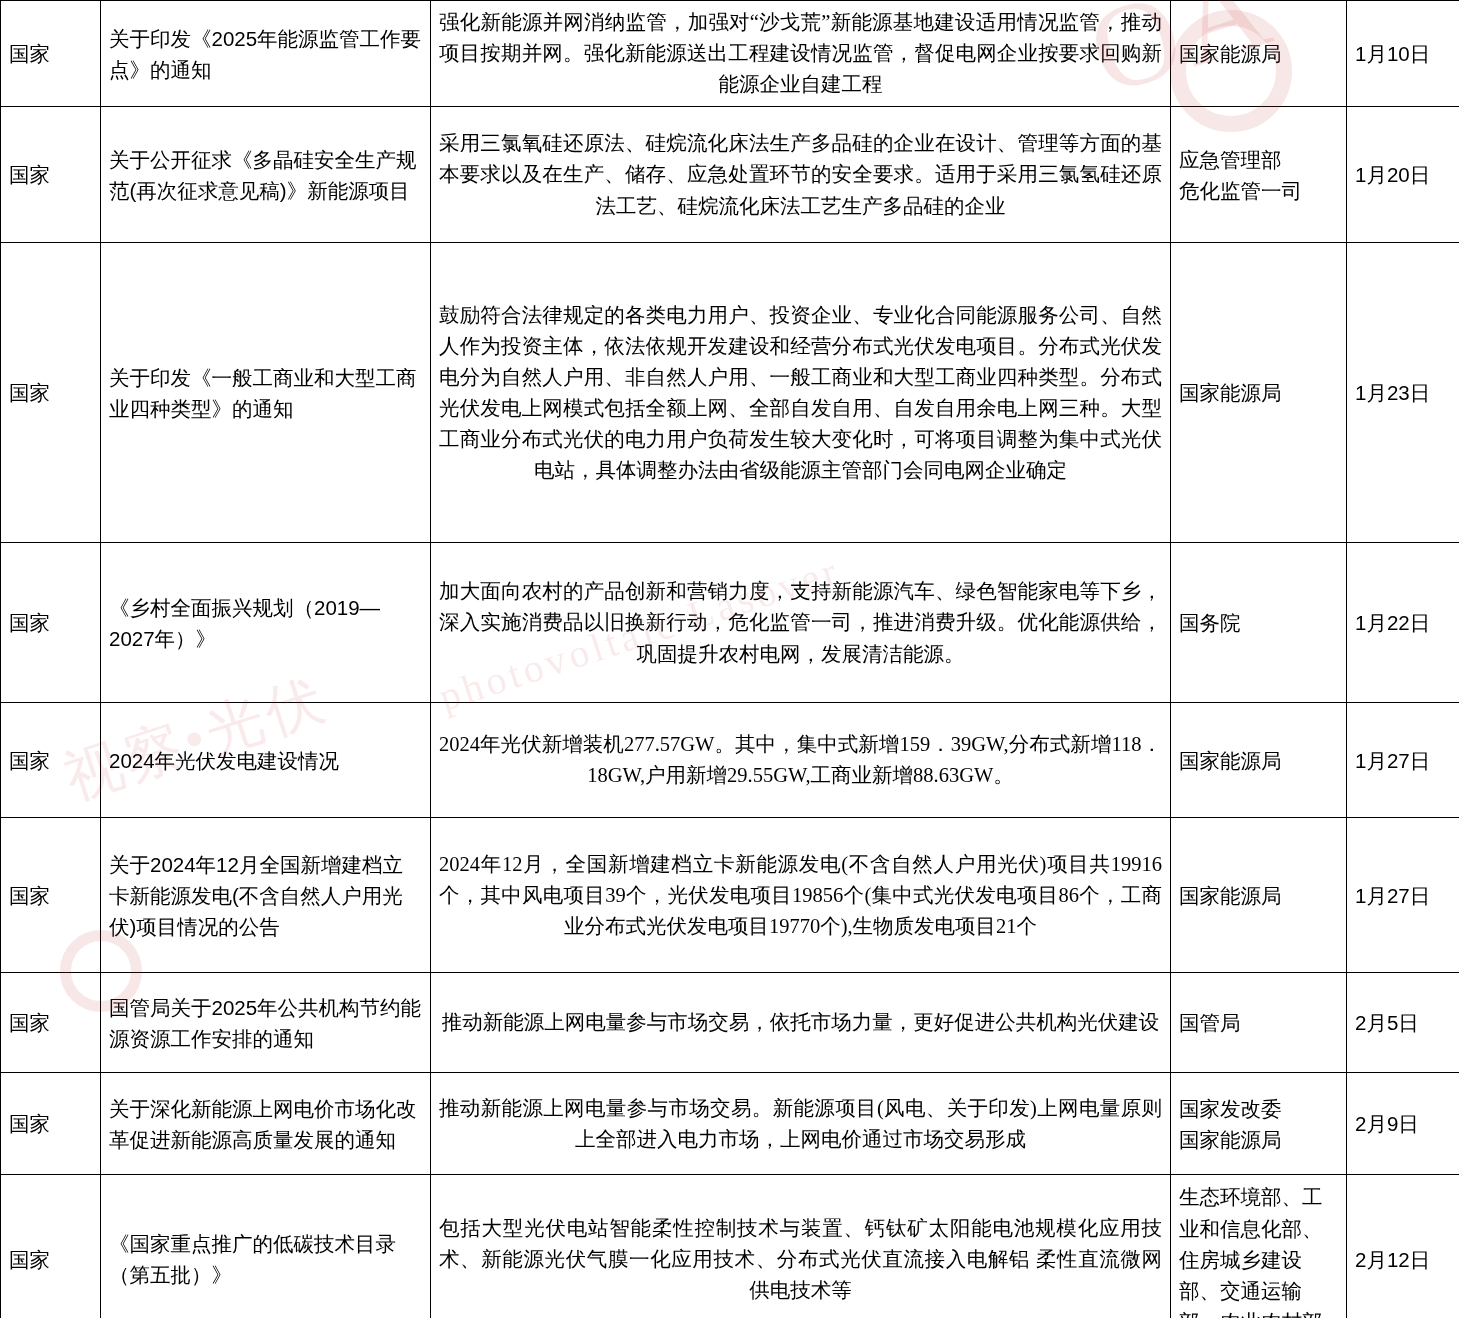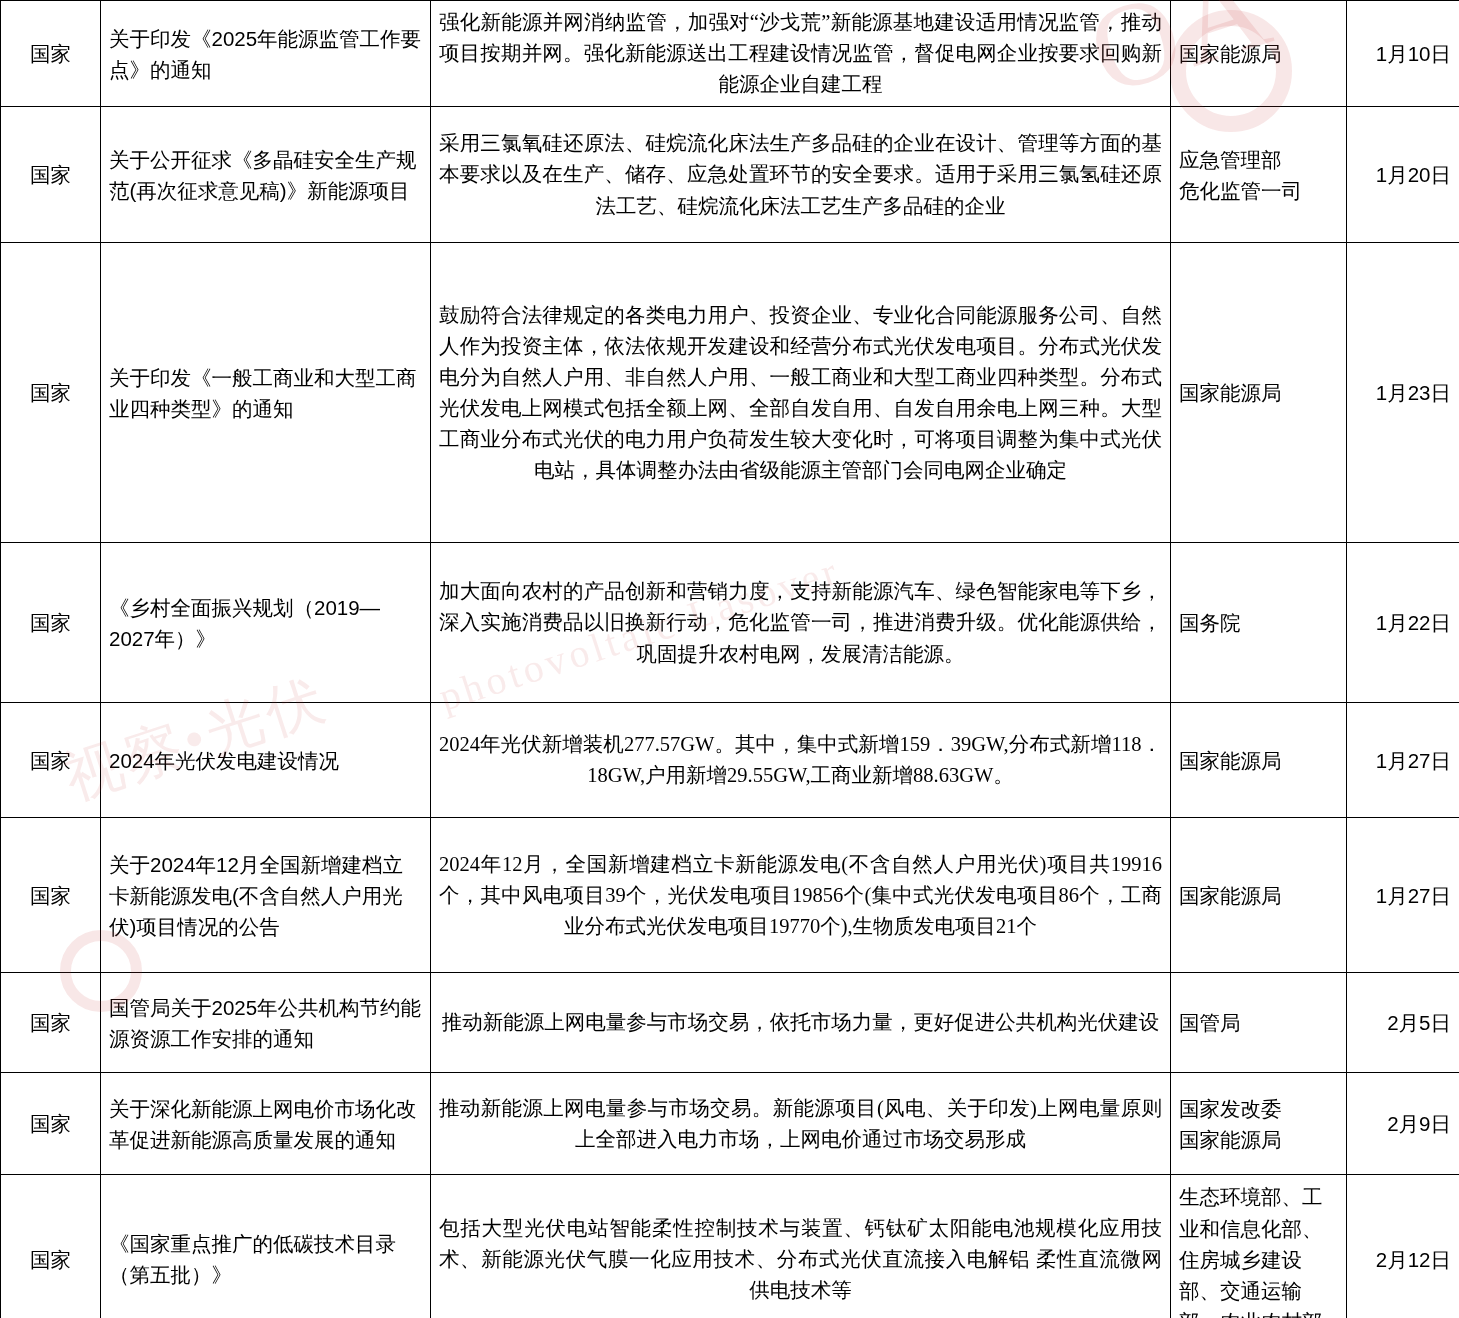--- a/index.html
+++ b/index.html
@@ -57,25 +57,25 @@
     padding: 6px 8px;
     font-size: 20.5px;
     line-height: 1.52;
   }
   col.c-level   { width: 100px; }
   col.c-title   { width: 330px; }
   col.c-content { width: 740px; }
   col.c-dept    { width: 176px; }
   col.c-date    { width: 113px; }
 
-  td.level   { text-align: center; }
+  td.level   { }
   td.title   { text-align: left; }
   td.content { text-align: justify; text-align-last: center; font-family: Liberation Serif, serif; }
   td.dept    { text-align: left; }
-  td.date    { text-align: right; }
+  td.date    { text-align: left; }
 </style>
 </head>
 <body>
 
 <div class="watermark">
   <div class="wm-circle wm-c1"></div>
   <div class="wm-circle wm-c2"></div>
   <div class="wm-text wm-2">OA</div>
   <div class="wm-text wm-1">视察•光伏</div>
   <div class="wm-text wm-3">photovoltaic Lasover</div>

